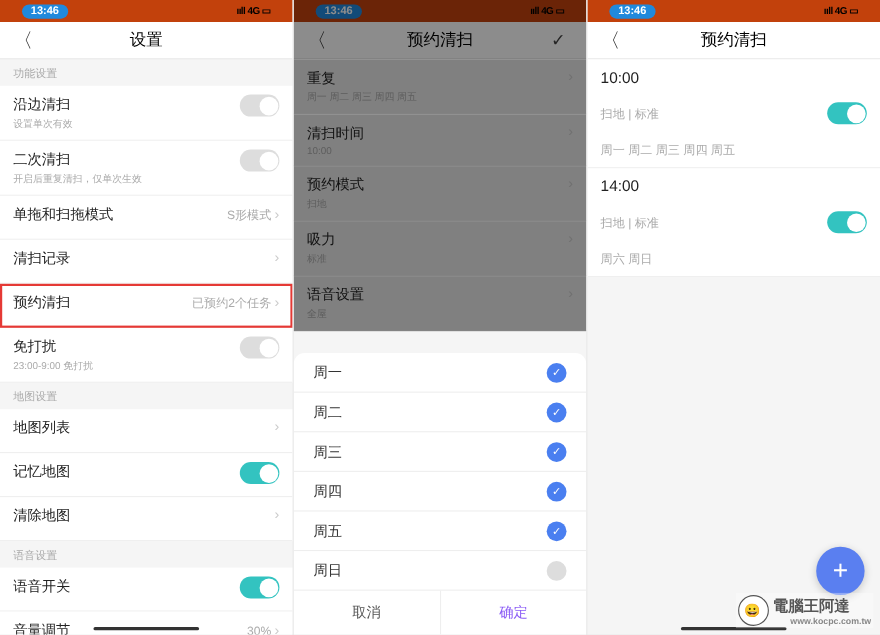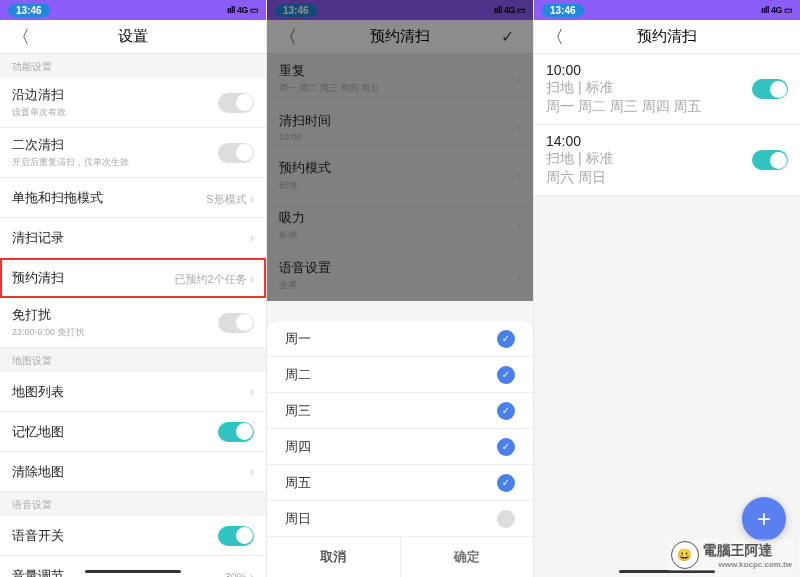--- a/index.html
+++ b/index.html
@@ -15,25 +15,25 @@
     }
     .phone {
       width: 266px;
       height: 577px;
       background: #f5f5f5;
       position: relative;
       overflow: hidden;
     }
     .status-bar {
       height: 20px;
-      background: #8b5cf6;
+      background: #c2410c;
       display: flex;
       align-items: center;
       justify-content: space-between;
-      padding: 0 8px;
+      padding: 0 20px;
       font-size: 10px;
       font-weight: 600;
     }
     .time-pill {
       background: #2089dc;
       color: #fff;
       padding: 1px 8px;
       border-radius: 8px;
       font-size: 10px;
       font-weight: 600;
@@ -54,21 +54,20 @@
     .section-header {
       font-size: 10px;
       color: #aaa;
       padding: 6px 12px 4px;
     }
     .list-item {
       background: #fff;
       min-height: 40px;
       padding: 8px 12px;
       display: flex;
-      align-items: center;
       justify-content: space-between;
       border-bottom: 0.5px solid #eee;
     }
     .list-item.tall { min-height: 46px; }
     .item-left { flex: 1; }
     .item-title { font-size: 13px; color: #232323; }
     .item-sub { font-size: 9px; color: #aaa; margin-top: 2px; }
     .item-value { font-size: 11px; color: #aaa; margin-right: 3px; }
     .chevron { color: #ccc; font-size: 13px; }
     .toggle {
@@ -127,42 +126,41 @@
       align-items: center;
       justify-content: center;
       font-size: 10px;
       color: #fff;
     }
     .check.on { background: #4a7ff0; }
     .check.off { background: #ddd; }
     .sheet-actions {
       height: 40px;
       display: flex;
-      font-weight: bold;
     }
     .sheet-btn {
       flex: 1;
       display: flex;
       align-items: center;
       justify-content: center;
       font-size: 13px;
     }
     .sheet-btn.cancel { color: #555; border-right: 0.5px solid #eee; }
-    .sheet-btn.confirm { color: #737373; }
+    .sheet-btn.confirm { color: #8b5cf6; }
     
     .schedule-item {
       background: #fff;
       padding: 8px 12px;
       border-bottom: 0.5px solid #eee;
       display: flex;
       align-items: center;
       justify-content: space-between;
     }
     .schedule-time { font-size: 14px; color: #222; }
-    .schedule-sub { font-size: 14px; color: #aaa; margin-top: 1px; }
+    .schedule-sub { font-size: 11px; color: #aaa; margin-top: 18px; }
     .fab {
       position: absolute;
       bottom: 36px;
       right: 14px;
       width: 44px;
       height: 44px;
       border-radius: 50%;
       background: #5a7ff0;
       color: #fff;
       display: flex;

